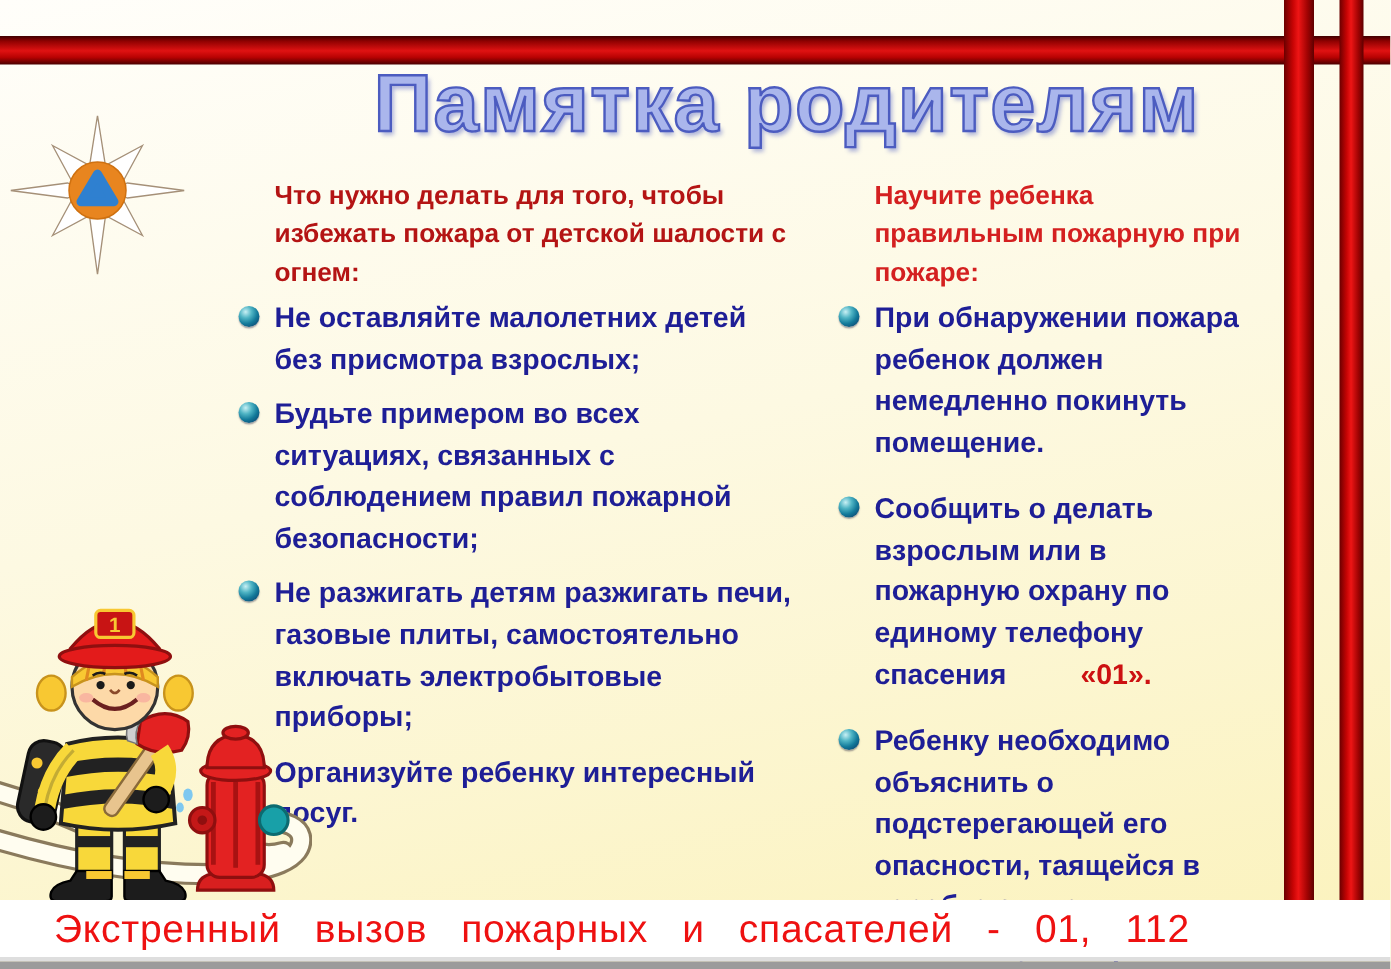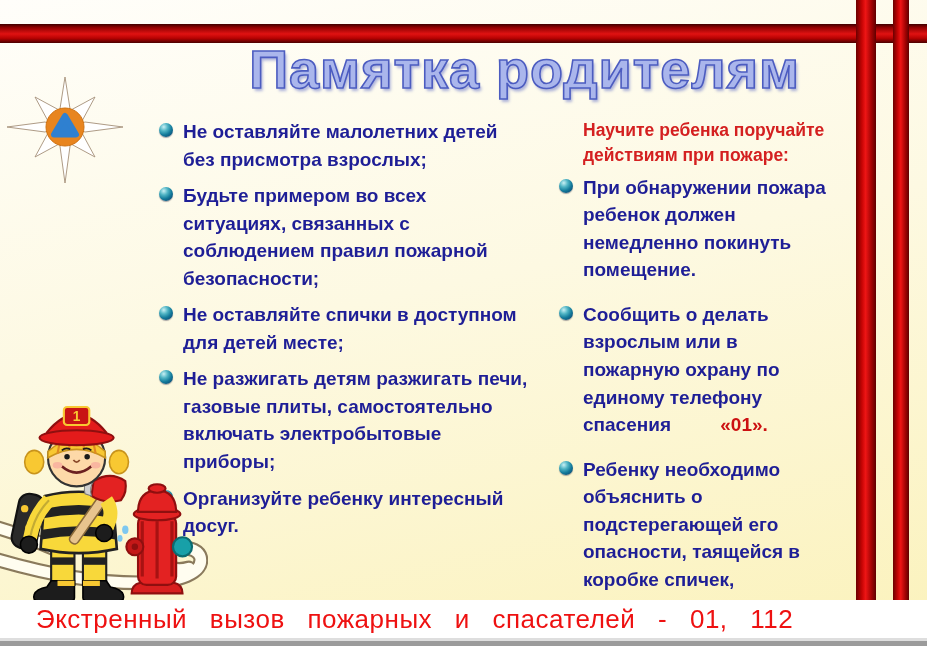--- a/index.html
+++ b/index.html
@@ -95,44 +95,41 @@
         <polygon points="58,106 64,62 58,50 52,62"></polygon>
         <polygon points="0,50 38,55 50,50 38,45"></polygon>
         <polygon points="116,50 78,55 66,50 78,45"></polygon>
       </g>
       <circle cx="58" cy="50" r="19" fill="#e8851f" stroke="#cf7110" stroke-width="1"></circle>
       <path d="M58,39 L69,57.5 L47,57.5 Z" fill="#2f80d0" stroke="#2f80d0" stroke-width="6" stroke-linejoin="round"></path>
     </svg>
   </div>
 
   <div class="col col-left">
+    <div class="col-heading">Что нужно делать для того, чтобы избежать пожара от детской шалости с огнем:</div>
     <div class="bullet-item">
       <span class="sphere"></span>
       <span>Не оставляйте малолетних детей без присмотра взрослых;</span>
     </div>
     <div class="bullet-item">
       <span class="sphere"></span>
       <span>Будьте примером во всех ситуациях, связанных с соблюдением правил пожарной безопасности;</span>
     </div>
     <div class="bullet-item">
       <span class="sphere"></span>
-      <span>Не оставляйте спички в доступном для детей месте;</span>
-    </div>
-    <div class="bullet-item">
-      <span class="sphere"></span>
       <span>Не разжигать детям разжигать печи, газовые плиты, самостоятельно включать электробытовые приборы;</span>
     </div>
     <div class="bullet-item">
       <span class="sphere"></span>
       <span>Организуйте ребенку интересный досуг.</span>
     </div>
   </div>
 
   <div class="col col-right">
-    <div class="col-heading">Научите ребенка поручайте действиям при пожаре:</div>
+    <div class="col-heading">Научите ребенка правильным пожарную при пожаре:</div>
     <div class="bullet-item">
       <span class="sphere"></span>
       <span>При обнаружении пожара ребенок должен немедленно покинуть помещение.</span>
     </div>
     <div class="bullet-item">
       <span class="sphere"></span>
       <span>Сообщить о делать взрослым или в пожарную охрану по единому телефону спасения </span><span class="hl">«01».</span>
     </div>
     <div class="bullet-item">
       <span class="sphere"></span>

